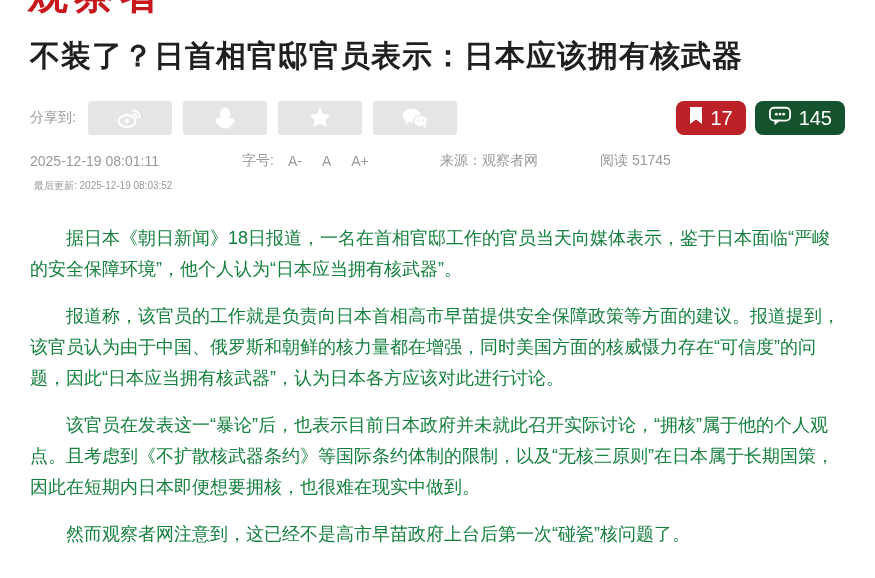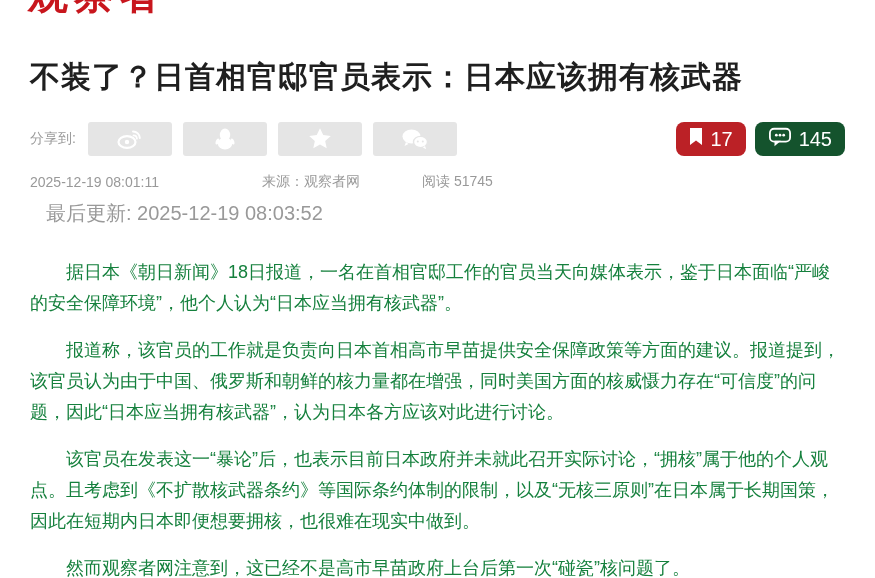--- a/index.html
+++ b/index.html
@@ -21,21 +21,21 @@
     position: absolute;
     left: 28px; top: -26px;
     font-size: 40px;
     font-weight: 700;
     color: #c8161d;
     letter-spacing: 6px;
     line-height: 1;
   }
   .title {
     margin: 0;
-    padding: 57px 30px 0 30px;
+    padding: 36px 30px 0 30px;
     font-size: 30px;
     font-weight: 700;
     color: #1f1f1f;
     line-height: 1.3;
     letter-spacing: 1px;
   }
   .share-row {
     display: flex;
     align-items: center;
     margin: 26px 30px 0 30px;
@@ -78,23 +78,23 @@
     margin: 17px 30px 0 30px;
     color: #999999;
     font-size: 14px;
   }
   .meta-time { width: 212px; }
   .fontsize-group { display: flex; align-items: center; width: 178px; }
   .fontsize-label { margin-right: 14px; }
   .fontsize-opt { margin-right: 20px; cursor: pointer; }
   .meta-source { width: 160px; margin-left: 20px; }
   .meta-row2 {
-    margin: 9px 30px 0 46px;
+    margin: 9px 30px 0 34px;
     color: #999999;
-    font-size: 20px;
+    font-size: 10px;
   }
   .article-body {
     margin: 30px 30px 0 30px;
     font-size: 18px;
     line-height: 31px;
     color: #15803d;
   }
   .article-body p {
     margin: 0 0 16px 0;
     text-indent: 2em;
@@ -176,20 +176,26 @@
             <path d="M7 16v6l7-6z" fill="#fff"></path>
           </svg>
         </span>
         <span>145</span>
       </div>
     </div>
   </div>
 
   <div class="meta-row">
     <span class="meta-time">2025-12-19 08:01:11</span>
+    <span class="fontsize-group">
+      <span class="fontsize-label">字号:</span>
+      <span class="fontsize-opt">A-</span>
+      <span class="fontsize-opt">A</span>
+      <span class="fontsize-opt">A+</span>
+    </span>
     <span class="meta-source">来源：观察者网</span>
     <span class="meta-reads">阅读 51745</span>
   </div>
 
   <div class="meta-row2">最后更新: 2025-12-19 08:03:52</div>
 
   <div class="article-body">
     <p>据日本《朝日新闻》18日报道，一名在首相官邸工作的官员当天向媒体表示，鉴于日本面临“严峻的安全保障环境”，他个人认为“日本应当拥有核武器”。</p>
     <p>报道称，该官员的工作就是负责向日本首相高市早苗提供安全保障政策等方面的建议。报道提到，该官员认为由于中国、俄罗斯和朝鲜的核力量都在增强，同时美国方面的核威慑力存在“可信度”的问题，因此“日本应当拥有核武器”，认为日本各方应该对此进行讨论。</p>
     <p>该官员在发表这一“暴论”后，也表示目前日本政府并未就此召开实际讨论，“拥核”属于他的个人观点。且考虑到《不扩散核武器条约》等国际条约体制的限制，以及“无核三原则”在日本属于长期国策，因此在短期内日本即便想要拥核，也很难在现实中做到。</p>

